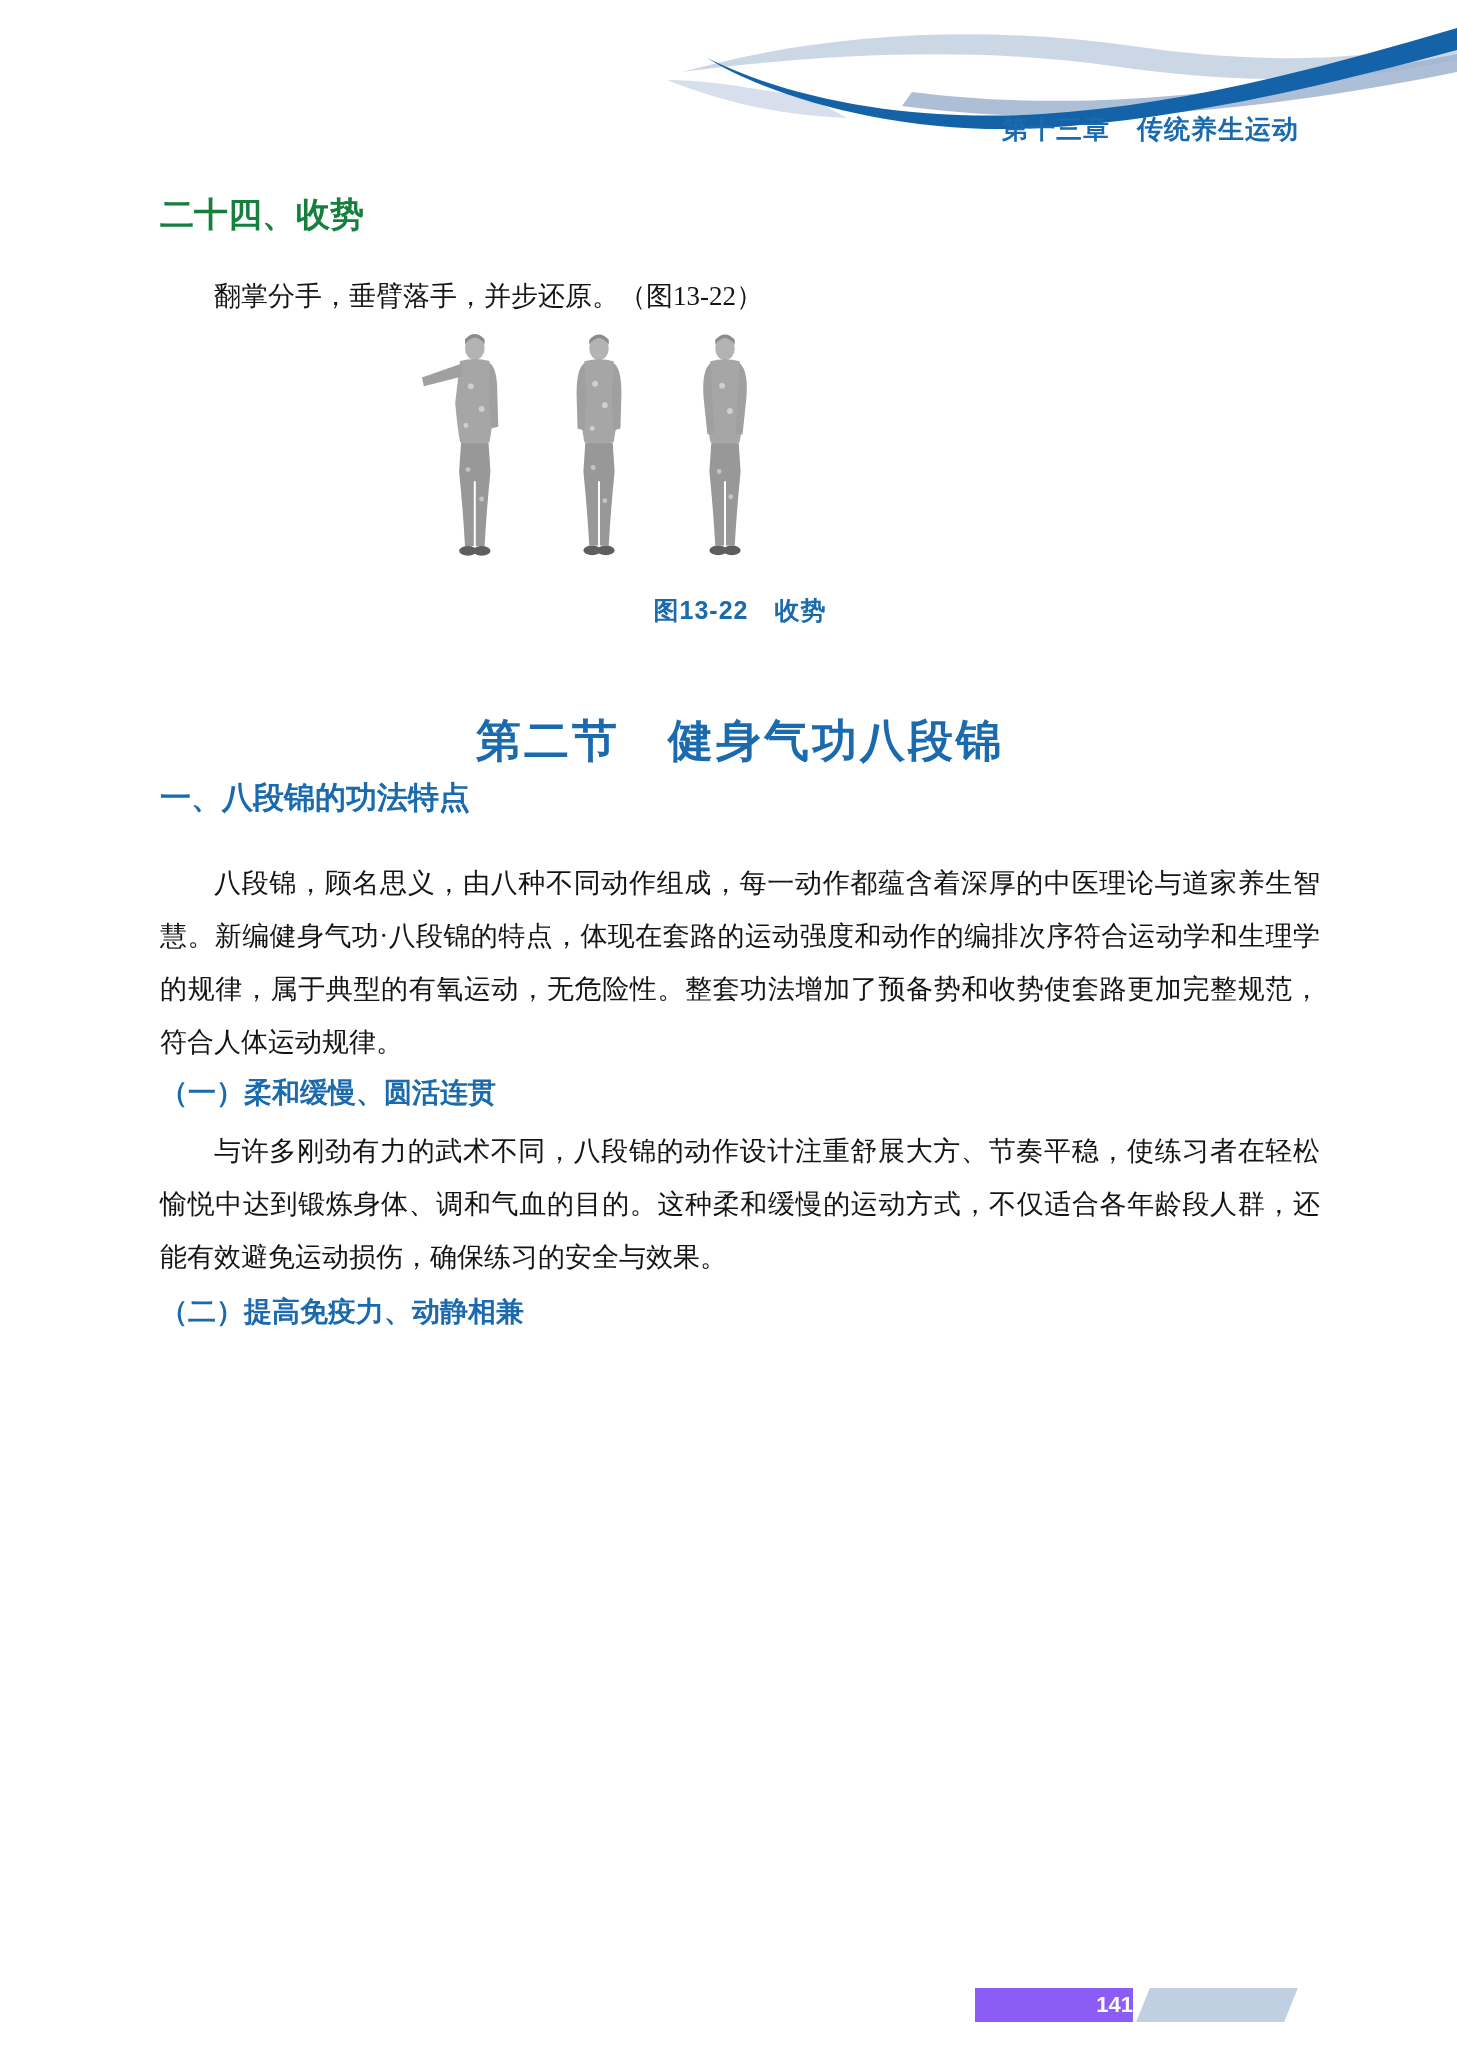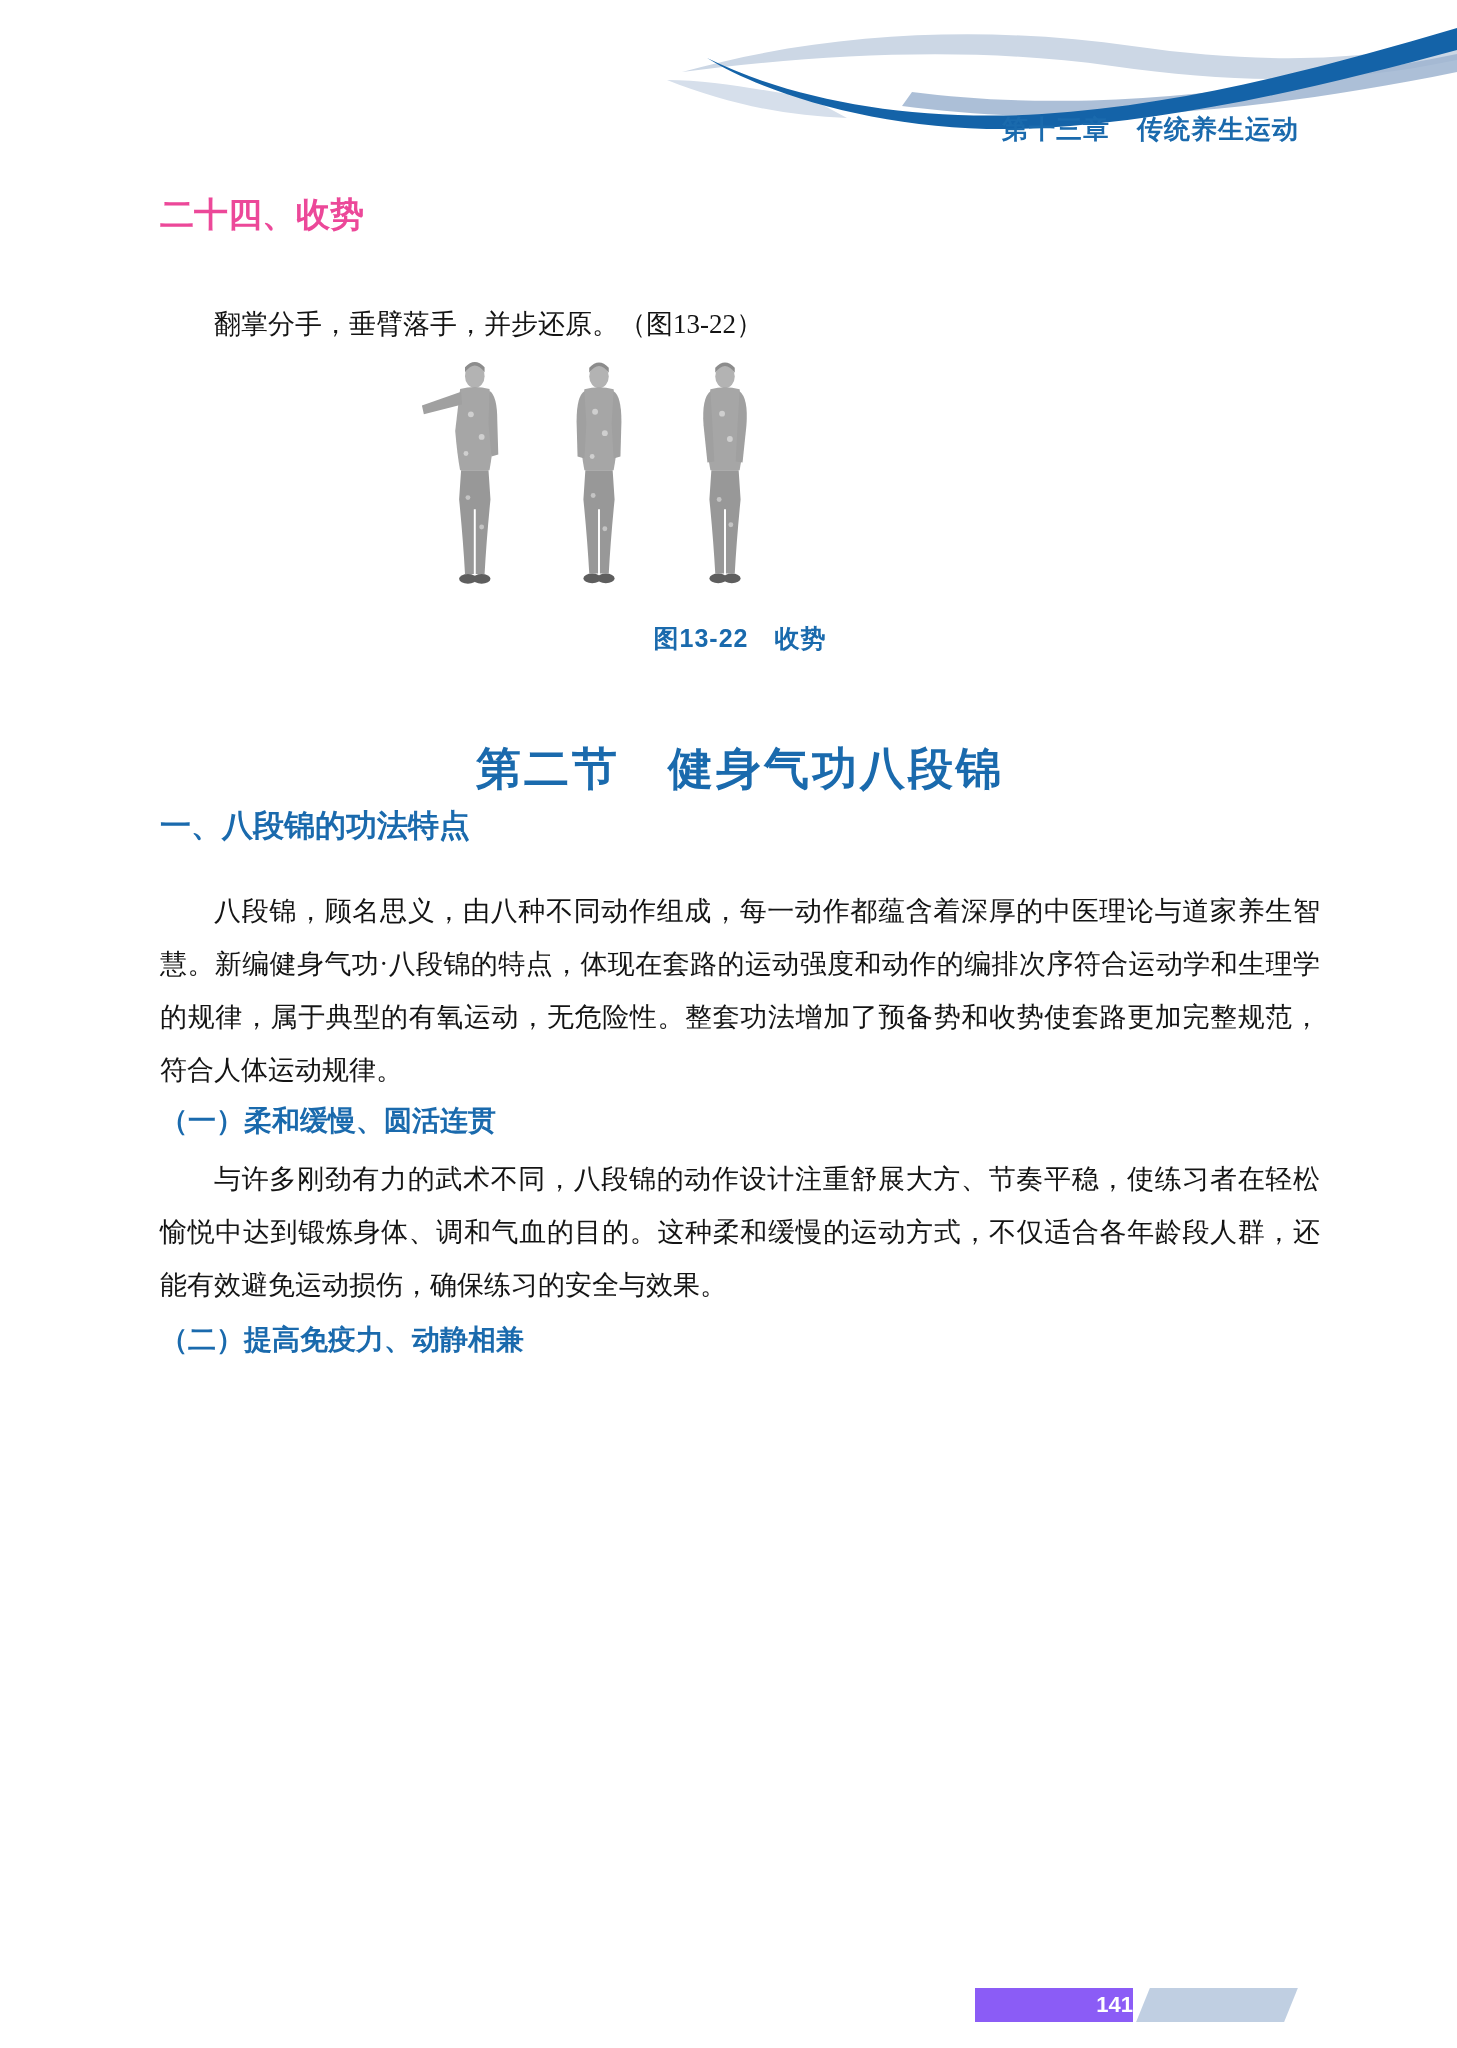--- a/index.html
+++ b/index.html
@@ -17,27 +17,27 @@
   .chapter-head{
     position:absolute;top:112px;right:158px;
     font-family:"Liberation Sans","DejaVu Sans",sans-serif;
     font-weight:bold;font-size:26px;color:#1a6aad;letter-spacing:1px;
   }
   
   .content{position:relative;padding:0 137px 0 160px;}
   .h-sub24{
     margin:192px 0 0 0;
     font-family:"Liberation Sans","DejaVu Sans",sans-serif;
-    font-weight:600;font-size:34px;line-height:44px;color:#ec4899;
+    font-weight:600;font-size:34px;line-height:44px;color:#15803d;
   }
   .p-body{
     margin:0;font-size:27px;line-height:53px;
     text-align:justify;text-indent:2em;color:#141414;
   }
-  .p-intro24{margin-top:66px;line-height:44px;}
+  .p-intro24{margin-top:38px;line-height:44px;}
   
   .figure-row{
     margin:12px 0 0 258px;height:240px;
     display:flex;gap:48px;align-items:flex-end;
   }
   .figure-row svg{display:block;}
   .figure-caption{
     margin-top:24px;text-align:center;
     font-family:"Liberation Sans","DejaVu Sans",sans-serif;
     font-weight:600;font-size:25px;line-height:32px;color:#1a6aad;letter-spacing:1px;

